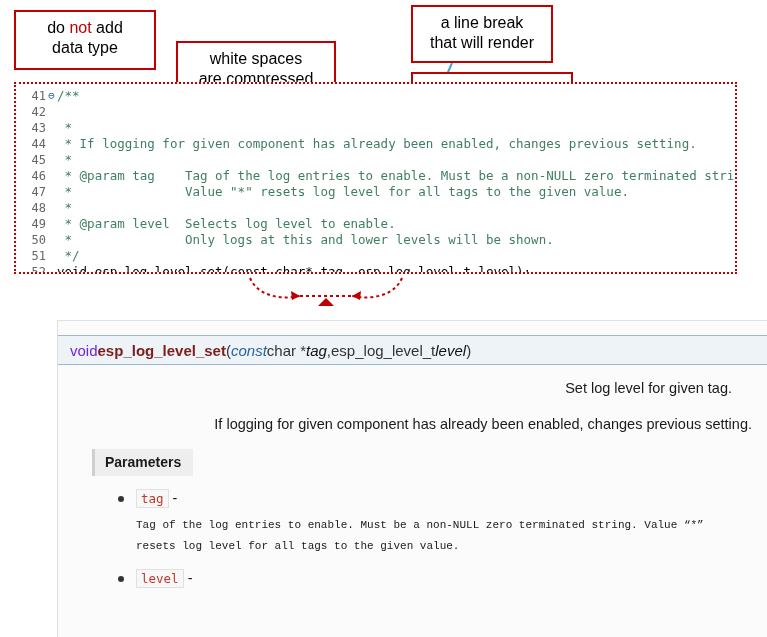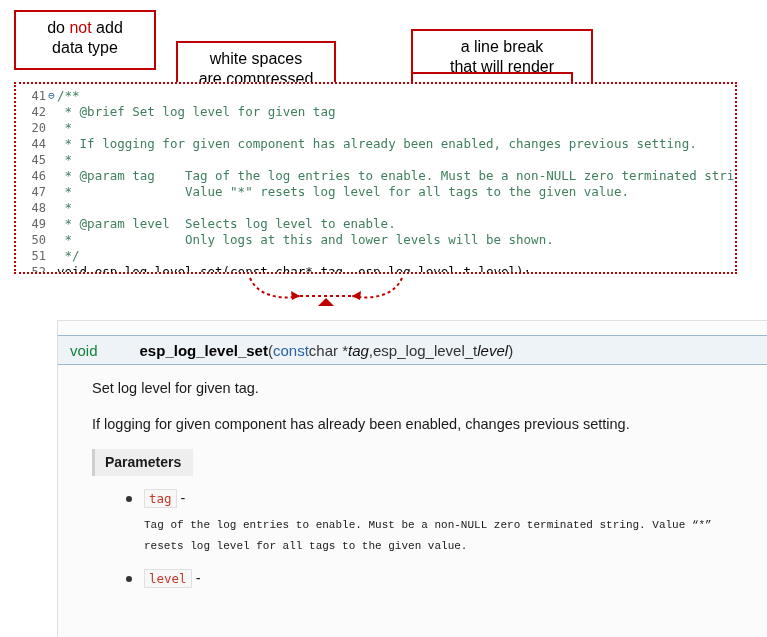--- a/index.html
+++ b/index.html
@@ -39,23 +39,22 @@
   }
   #callout-whitespace {
     left: 176px;
     top: 41px;
     width: 160px;
     height: 56px;
   }
   #callout-linebreak-render {
     left: 411px;
     top: 5px;
-    width: 182px;
+    width: 142px;
     height: 58px;
-    margin-top: 24px;
   }
   #callout-linebreak-norender {
     left: 411px;
     top: 72px;
     width: 162px;
     height: 56px;
   }
 
   
   .connector-svg {
@@ -134,62 +133,63 @@
     border-bottom: 1px solid #9cb7d4;
     box-sizing: border-box;
     display: flex;
     align-items: center;
     padding-left: 12px;
     font-size: 15px;
     color: #2a62a8;
     font-family: "Liberation Sans", sans-serif;
   }
   #doc-signature .sig-kw {
-    color: #15803d;
+    color: #6d28d9;
   }
   #doc-signature .sig-name {
-    color: #000000;
+    color: #7f1d1d;
     font-weight: bold;
-    padding-left: 42px;
   }
   #doc-signature .sig-const {
     color: #2a62a8;
+    font-style: italic;
   }
   #doc-signature .sig-plain {
     color: #333333;
   }
   #doc-signature .sig-param {
     color: #111111;
     font-style: italic;
   }
   .doc-para {
     position: absolute;
     left: 34px;
     font-size: 14.5px;
     color: #1a1a1a;
     line-height: 20px;
+    text-align: right;
   }
   #doc-para-1 { top: 57px; width: 640px; }
   #doc-para-2 { top: 93px; width: 660px; }
 
   #params-heading {
     position: absolute;
     left: 34px;
     top: 128px;
     background: #eeeeee;
     border-left: 3px solid #cfcfcf;
     padding: 5px 12px 6px 10px;
     font-size: 14px;
     font-weight: bold;
     color: #1a1a1a;
   }
 
   .param-item {
     position: absolute;
-    left: 68px;
+    left: 60px;
     width: 620px;
   }
   #param-tag { top: 168px; }
   #param-level { top: 248px; }
 
   .bullet {
     position: absolute;
     left: 0px;
     top: 7px;
     width: 6px;
@@ -261,24 +261,24 @@
 <div class="callout" id="callout-linebreak-norender">
   <span>this line break</span><br>
   <span>will </span><span class="hl">not</span><span> render</span>
 </div>
 
 <div id="code-block">
   <div class="code-line">
     <span class="ln">41</span><span class="fold">⊖</span><span class="code-text">/**</span>
   </div>
   <div class="code-line">
-    <span class="ln">42</span><span class="fold"></span><span class="code-text"> * @brief Set log level for given tag</span>
-  </div>
-  <div class="code-line">
-    <span class="ln">20</span><span class="fold"></span><span class="code-text"> *</span>
+    <span class="ln">42</span><span class="fold"></span>
+  </div>
+  <div class="code-line">
+    <span class="ln">43</span><span class="fold"></span><span class="code-text"> *</span>
   </div>
   <div class="code-line">
     <span class="ln">44</span><span class="fold"></span><span class="code-text"> * If logging for given component has already been enabled, changes previous setting.</span>
   </div>
   <div class="code-line">
     <span class="ln">45</span><span class="fold"></span><span class="code-text"> *</span>
   </div>
   <div class="code-line">
     <span class="ln">46</span><span class="fold"></span><span class="code-text"> * @param tag    Tag of the log entries to enable. Must be a non-NULL zero terminated string.</span>
   </div>

